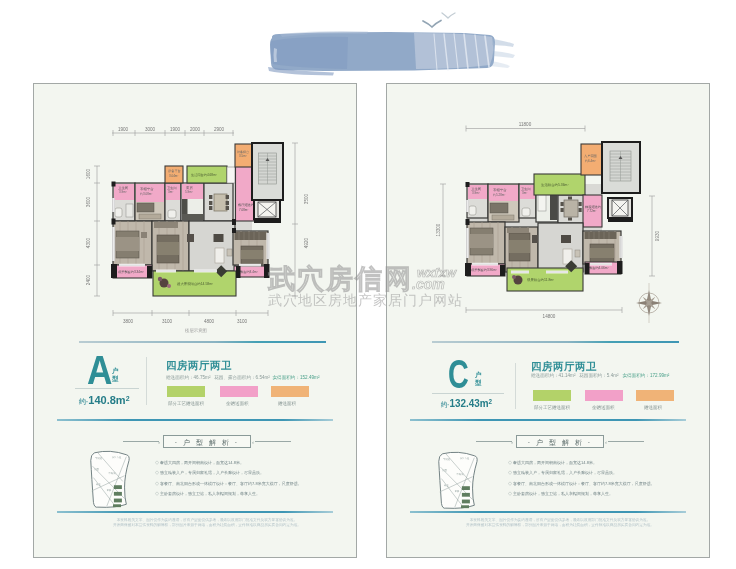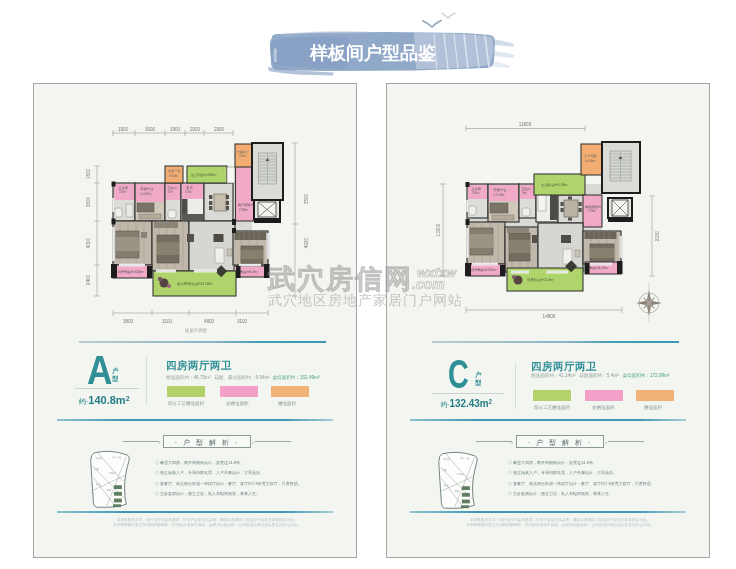--- a/index.html
+++ b/index.html
@@ -35,21 +35,20 @@
   <g fill="#9db3cf">
     <path d="M228 10 Q242 12 250 15 L249 18 Q236 16 228 16 Z" opacity="0.45"></path>
     <path d="M229 22 Q242 23 251 26 L249 29 Q238 28 228 27 Z" opacity="0.32"></path>
     <path d="M227 32 Q239 34 246 37 L244 39 Q234 38 226 37 Z" opacity="0.25"></path>
   </g>
   <path d="M4 38 Q30 42 70 43.5 L69 46.5 Q24 46 5 42 Z" fill="#8099bf" opacity="0.6"></path>
   <path d="M16 5 Q56 1 104 2.5 L103 5 Q50 3.5 18 8 Z" fill="#a9bcd4" opacity="0.4"></path>
   <path d="M10 33 Q9 26 10 19 L13 20 Q12 27 13 33 Z" fill="#e8edf4" opacity="0.5"></path>
 </svg>
 
-<div class="abs" style="left:310px;top:41px;width:130px;height:22px;color:#ffffff;font-size:18px;font-weight:bold;letter-spacing:0px;white-space:nowrap;">样板间户型品鉴</div>
 
 <div class="panel" style="left:33px;"></div>
 
 <div class="panel" style="left:386px;"></div>
 
 <svg class="abs" style="left:80px;top:124px;" width="260" height="212" viewBox="80 124 260 212" font-family="Liberation Sans">
 
   <rect x="113" y="183" width="139" height="88" fill="#d9d9d5"></rect>
 
   <rect x="113" y="183" width="22" height="38" fill="#dcdcd8" stroke="#363634" stroke-width="1.2"></rect>

